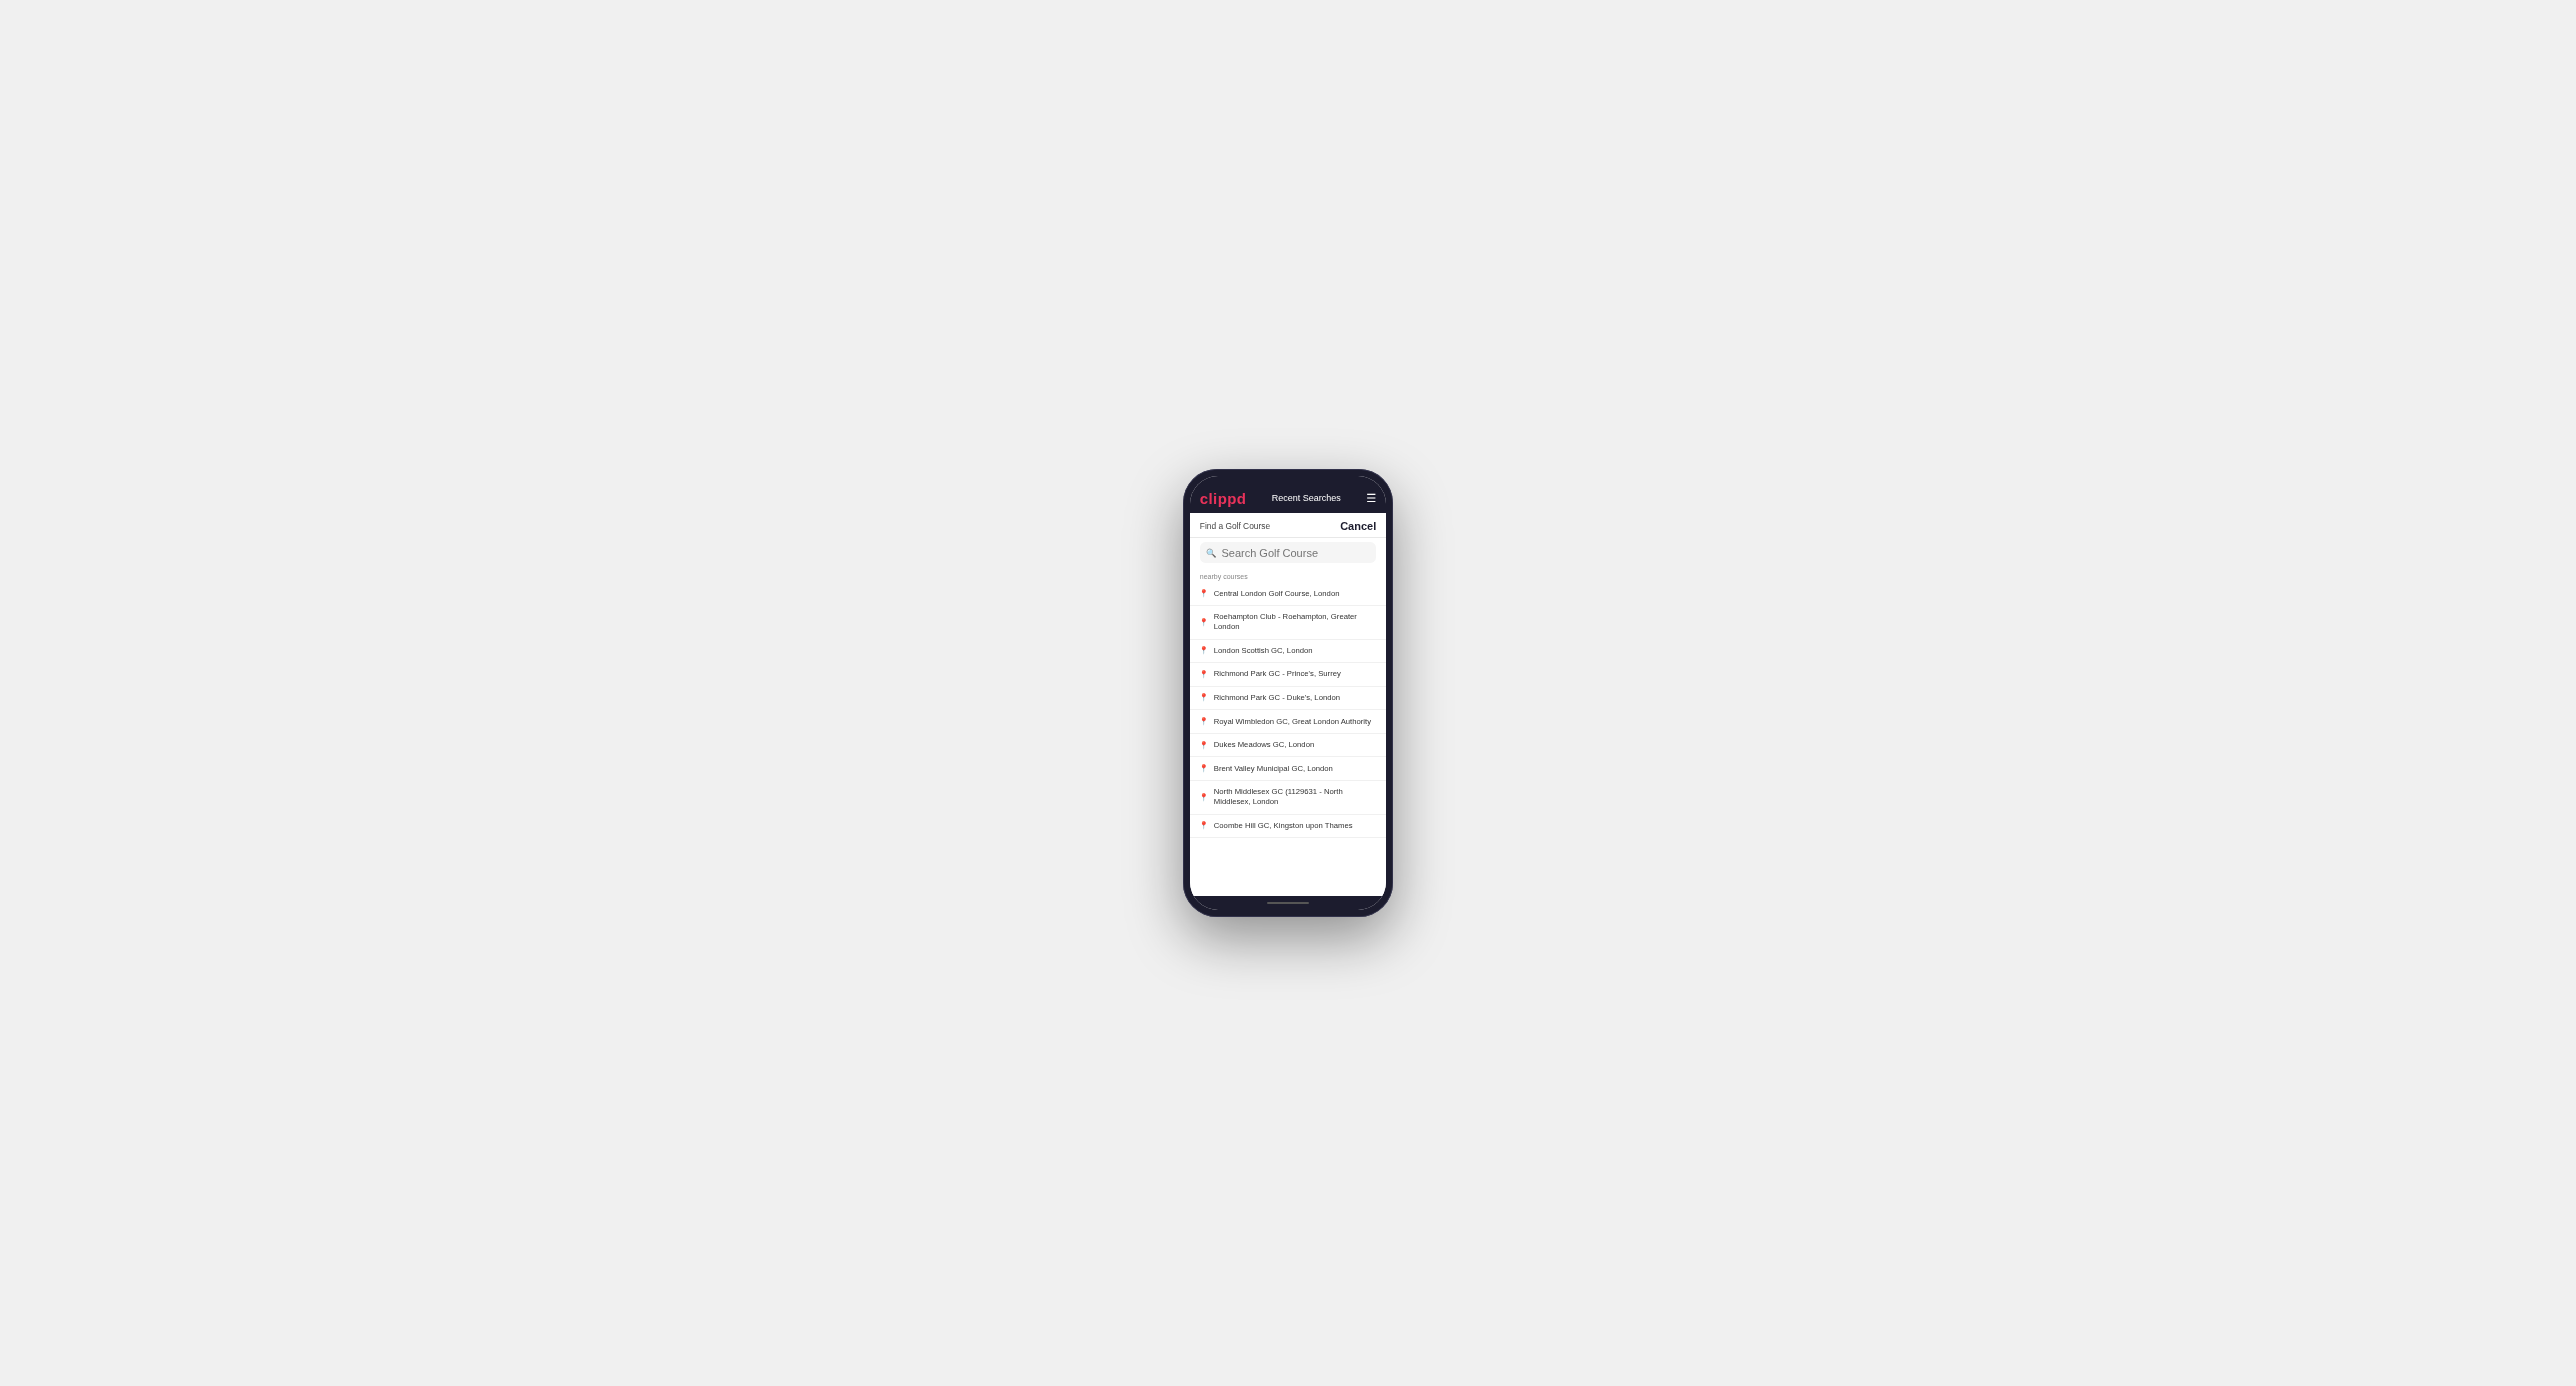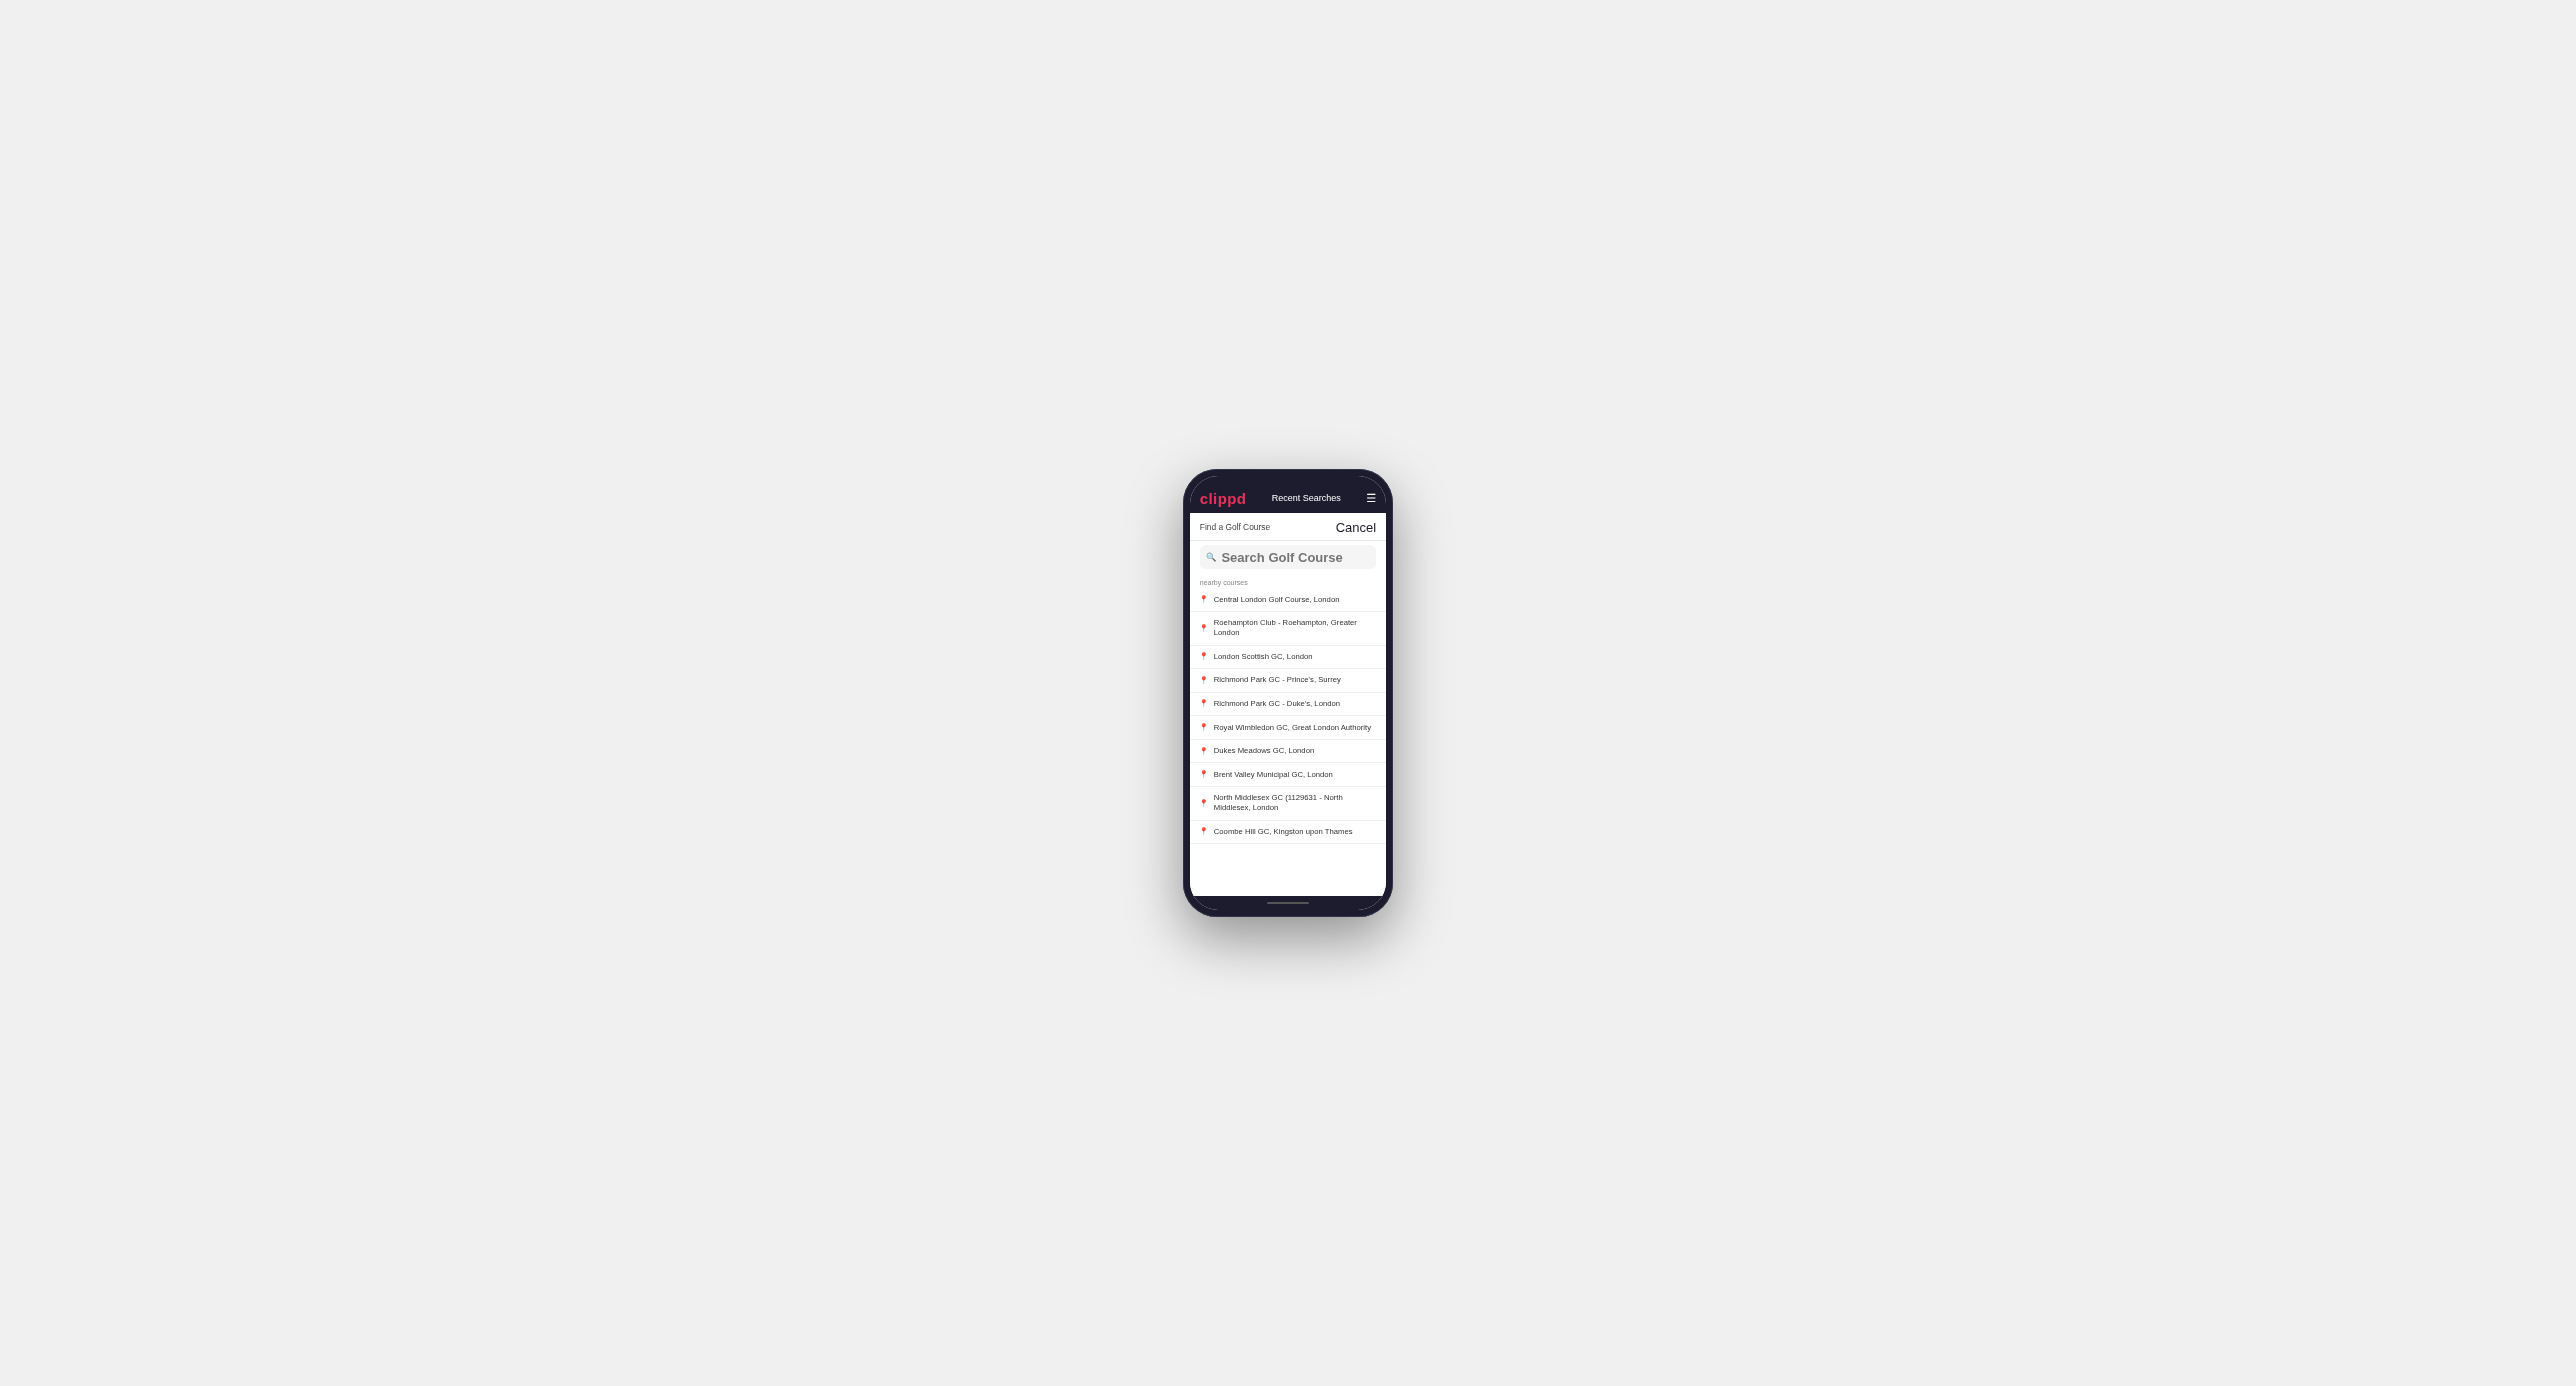--- a/index.html
+++ b/index.html
@@ -84,23 +84,23 @@
       flex-shrink: 0;
     }
 
     .find-label {
       font-size: 8.4px;
       color: #444;
       font-weight: 400;
     }
 
     .cancel-btn {
-      font-size: 13px;
+      font-size: 11px;
       color: #1c1c2e;
-      font-weight: 400;
+      font-weight: 700;
       cursor: pointer;
     }
 
     .search-box {
       padding: 4.2px 9.8px 5.6px;
       flex-shrink: 0;
     }
 
     .search-input-wrap {
       background: #f5f5f5;
@@ -113,24 +113,23 @@
 
     .search-icon-glyph {
       color: #aaa;
       font-size: 8.4px;
     }
 
     .search-input {
       background: transparent;
       border: none;
       outline: none;
-      font-size: 13px;
+      font-size: 11px;
       color: #999;
       width: 100%;
-      font-weight: bold;
     }
 
     .nearby-label {
       padding: 4.2px 9.8px 2.8px;
       font-size: 7px;
       color: #888;
       font-weight: 500;
       text-transform: lowercase;
       flex-shrink: 0;
     }

